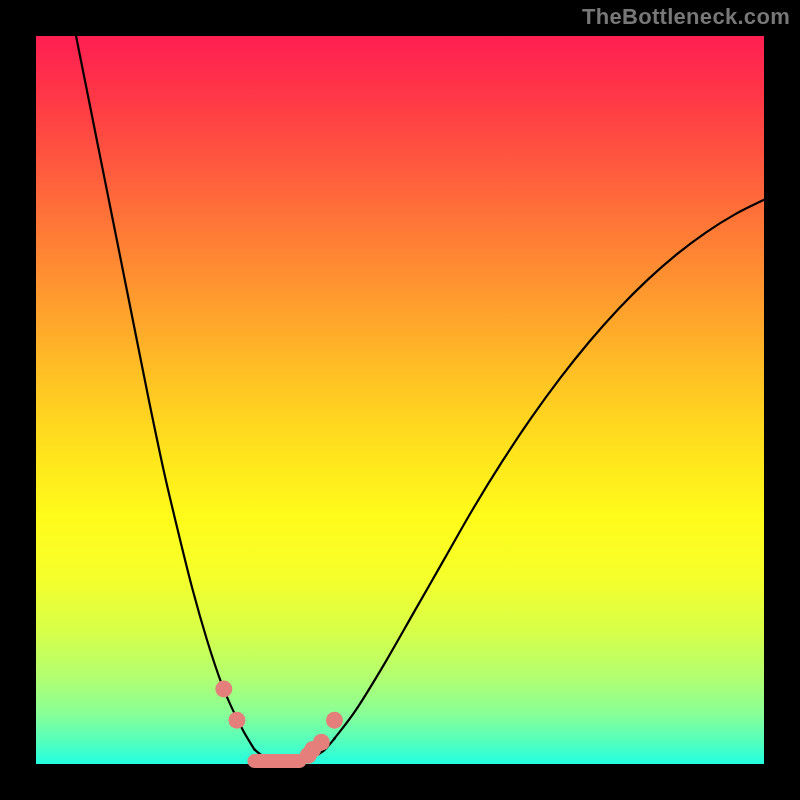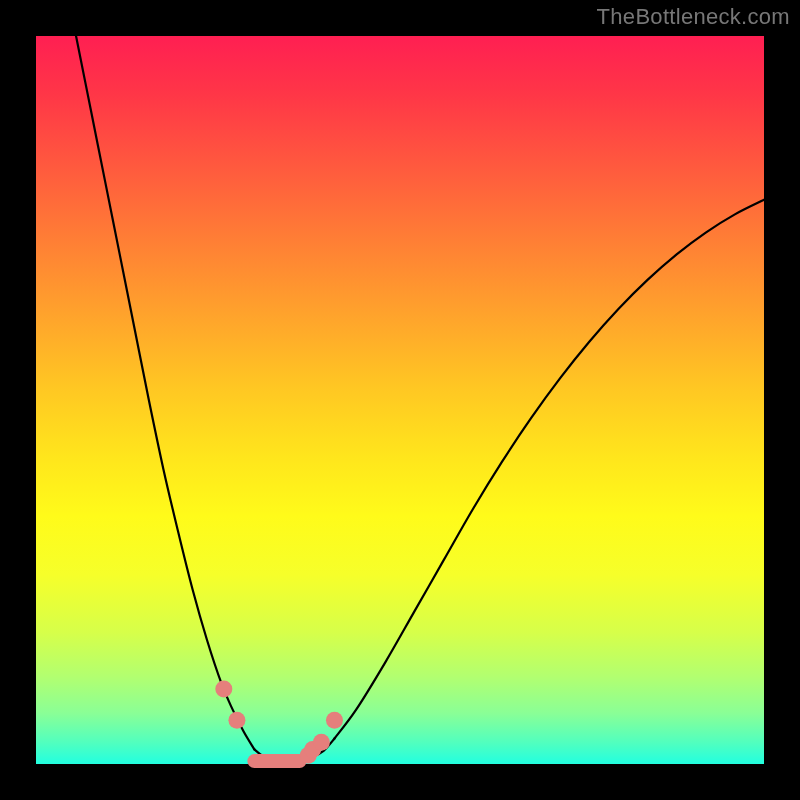--- a/index.html
+++ b/index.html
@@ -16,21 +16,21 @@
     width: 800px;
     height: 800px;
     background: #000;
   }
   .watermark {
     position: absolute;
     top: 4px;
     right: 10px;
     color: #777;
     font-size: 22px;
-    font-weight: 400;
+    font-weight: 700;
     letter-spacing: 0.3px;
     z-index: 30;
     user-select: none;
   }
   .plot-area {
     position: absolute;
     left: 36px;
     top: 36px;
     width: 728px;
     height: 728px;

